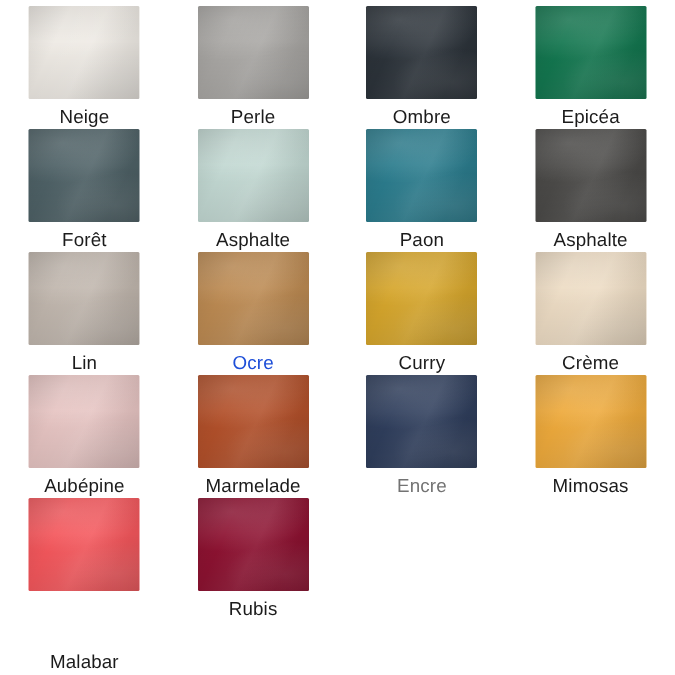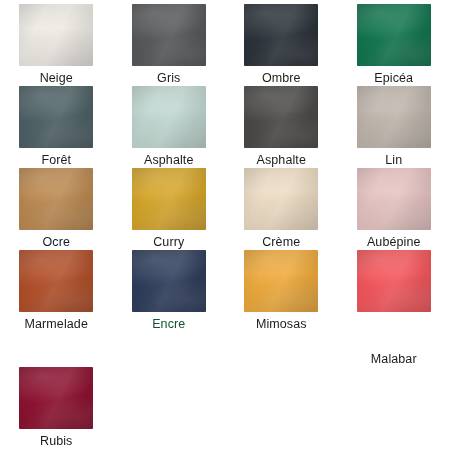--- a/index.html
+++ b/index.html
@@ -69,70 +69,74 @@
 </style>
 </head>
 <body>
 
 <div id="swatch-grid" style="background: rgb(255, 255, 255); grid-template-columns: repeat(4, 1fr); grid-template-rows: repeat(5, 1fr);">
     <div class="swatch-cell">
       <div class="swatch-chip" style="background-color: rgb(238, 234, 228);"></div>
       <div class="swatch-label" style="color: rgb(27, 27, 27);">Neige</div>
     </div>
     <div class="swatch-cell">
-      <div class="swatch-chip" style="background-color: rgb(87, 89, 91);"></div>
-      <div class="swatch-label" style="color: rgb(27, 27, 27);">Gris</div>
+      <div class="swatch-chip" style="background-color: rgb(168, 166, 163);"></div>
+      <div class="swatch-label" style="color: rgb(27, 27, 27);">Perle</div>
     </div>
     <div class="swatch-cell">
       <div class="swatch-chip" style="background-color: rgb(44, 51, 58);"></div>
       <div class="swatch-label" style="color: rgb(27, 27, 27);">Ombre</div>
     </div>
     <div class="swatch-cell">
       <div class="swatch-chip" style="background-color: rgb(19, 118, 79);"></div>
       <div class="swatch-label" style="color: rgb(27, 27, 27);">Epicéa</div>
     </div>
     <div class="swatch-cell">
       <div class="swatch-chip" style="background-color: rgb(78, 97, 102);"></div>
       <div class="swatch-label" style="color: rgb(27, 27, 27);">Forêt</div>
     </div>
     <div class="swatch-cell">
       <div class="swatch-chip" style="background-color: rgb(194, 216, 210);"></div>
       <div class="swatch-label" style="color: rgb(27, 27, 27);">Asphalte</div>
     </div>
     <div class="swatch-cell">
+      <div class="swatch-chip" style="background-color: rgb(43, 124, 141);"></div>
+      <div class="swatch-label" style="color: rgb(27, 27, 27);">Paon</div>
+    </div>
+    <div class="swatch-cell">
       <div class="swatch-chip" style="background-color: rgb(75, 74, 72);"></div>
       <div class="swatch-label" style="color: rgb(27, 27, 27);">Asphalte</div>
     </div>
     <div class="swatch-cell">
       <div class="swatch-chip" style="background-color: rgb(192, 182, 173);"></div>
       <div class="swatch-label" style="color: rgb(27, 27, 27);">Lin</div>
     </div>
     <div class="swatch-cell">
       <div class="swatch-chip" style="background-color: rgb(188, 138, 82);"></div>
-      <div class="swatch-label" style="color: #0f172a;">Ocre</div>
+      <div class="swatch-label" style="color: #1d4ed8;">Ocre</div>
     </div>
     <div class="swatch-cell">
       <div class="swatch-chip" style="background-color: rgb(214, 166, 44);"></div>
       <div class="swatch-label" style="color: rgb(27, 27, 27);">Curry</div>
     </div>
     <div class="swatch-cell">
       <div class="swatch-chip" style="background-color: rgb(237, 220, 196);"></div>
       <div class="swatch-label" style="color: rgb(27, 27, 27);">Crème</div>
     </div>
     <div class="swatch-cell">
       <div class="swatch-chip" style="background-color: rgb(230, 196, 194);"></div>
       <div class="swatch-label" style="color: rgb(27, 27, 27); text-align: right;">Aubépine</div>
     </div>
     <div class="swatch-cell">
       <div class="swatch-chip" style="background-color: rgb(178, 80, 42);"></div>
       <div class="swatch-label" style="color: rgb(27, 27, 27);">Marmelade</div>
     </div>
     <div class="swatch-cell">
       <div class="swatch-chip" style="background-color: rgb(47, 62, 92);"></div>
-      <div class="swatch-label" style="color: #14532d;">Encre</div>
+      <div class="swatch-label" style="color: #737373;">Encre</div>
     </div>
     <div class="swatch-cell">
       <div class="swatch-chip" style="background-color: rgb(238, 170, 60);"></div>
       <div class="swatch-label" style="color: rgb(27, 27, 27); text-align: right;">Mimosas</div>
     </div>
     <div class="swatch-cell">
       <div class="swatch-chip" style="background-color: rgb(244, 87, 92);"></div>
       <div class="swatch-label" style="color: rgb(27, 27, 27); margin-top: 40px;">Malabar</div>
     </div>
     <div class="swatch-cell">

